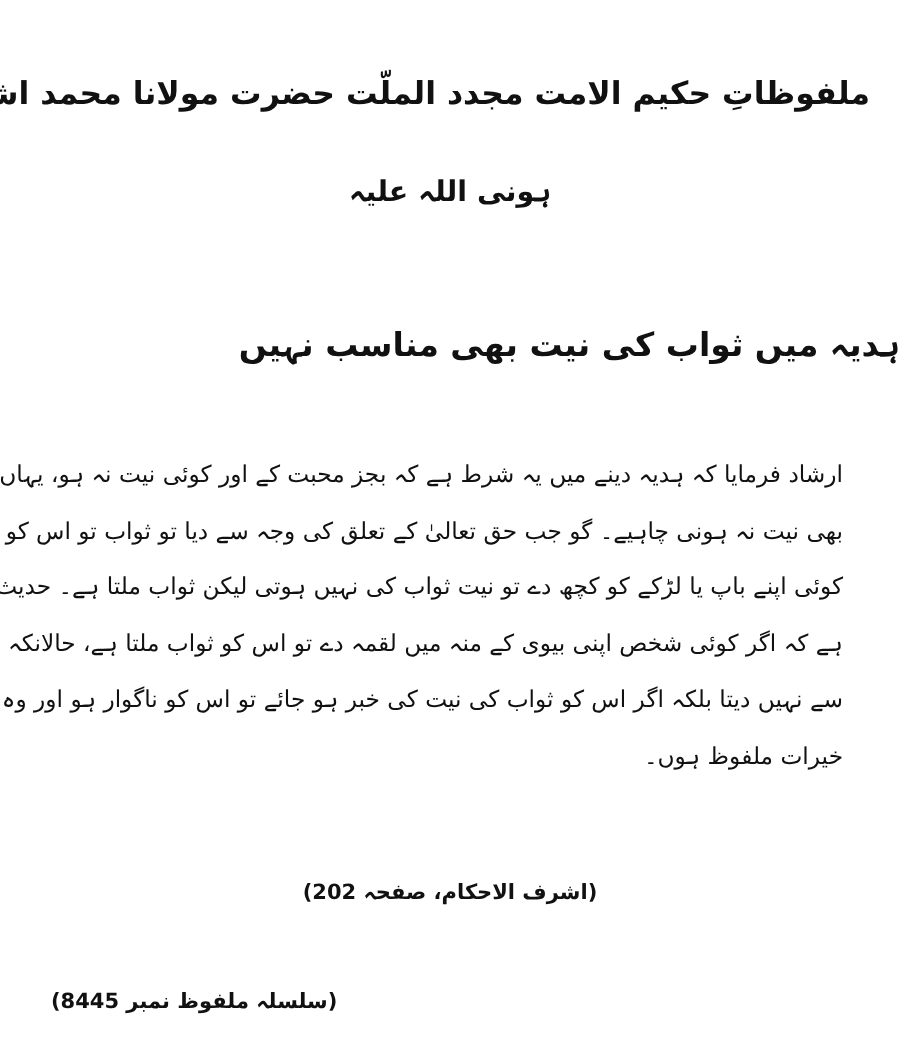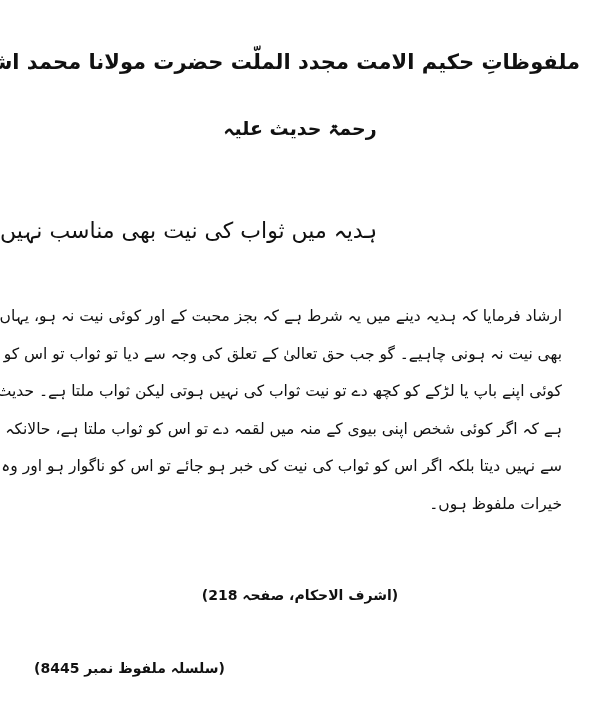--- a/index.html
+++ b/index.html
@@ -37,23 +37,23 @@
       top: 113px;
       text-align: center;
       font-size: 19px;
       font-weight: bold;
       line-height: 30px;
     }
     .heading {
       position: absolute;
       left: 0; right: 0;
       top: 214px;
-      text-align: left;
+      text-align: right;
       font-size: 22px;
-      font-weight: normal;
+      font-weight: bold;
       line-height: 34px;
     }
     .body-text {
       position: absolute;
       left: 38px;
       right: 38px;
       top: 298px;
       font-size: 15.5px;
       line-height: 37.5px;
       text-align: justify;
@@ -85,27 +85,27 @@
       font-weight: bold;
       line-height: 26px;
       white-space: nowrap;
     }
   </style>
 </head>
 <body>
 
 <div class="page">
   <div class="title">ملفوظاتِ حکیم الامت مجدد الملّت حضرت مولانا محمد اشرف علی تھانوی</div>
-  <div class="subtitle">رحمۃ حدیث علیہ</div>
+  <div class="subtitle">ہونی اللہ علیہ</div>
   <div class="heading">ہدیہ میں ثواب کی نیت بھی مناسب نہیں</div>
 
   <div class="body-text">
     <span class="body-line">ارشاد فرمایا کہ ہدیہ دینے میں یہ شرط ہے کہ بجز محبت کے اور کوئی نیت نہ ہو، یہاں تک کہ ثواب کی</span>
     <span class="body-line">بھی نیت نہ ہونی چاہیے۔ گو جب حق تعالیٰ کے تعلق کی وجہ سے دیا تو ثواب تو اس کو مل ہی گیا۔ دیکھئے اگر</span>
     <span class="body-line">کوئی اپنے باپ یا لڑکے کو کچھ دے تو نیت ثواب کی نہیں ہوتی لیکن ثواب ملتا ہے۔ حدیث شریف میں</span>
     <span class="body-line">ہے کہ اگر کوئی شخص اپنی بیوی کے منہ میں لقمہ دے تو اس کو ثواب ملتا ہے، حالانکہ بیوی کو ثواب کی نیت</span>
     <span class="body-line">سے نہیں دیتا بلکہ اگر اس کو ثواب کی نیت کی خبر ہو جائے تو اس کو ناگوار ہو اور وہ انکار کر دے کہ کیا میں</span>
     <span class="body-line last">خیرات ملفوظ ہوں۔</span>
   </div>
 
-  <div class="reference">(اشرف الاحکام، صفحہ 218)</div>
+  <div class="reference">(اشرف الاحکام، صفحہ 202)</div>
   <div class="serial">(سلسلہ ملفوظ نمبر 8445)</div>
 </div>
 
 </body></html>

